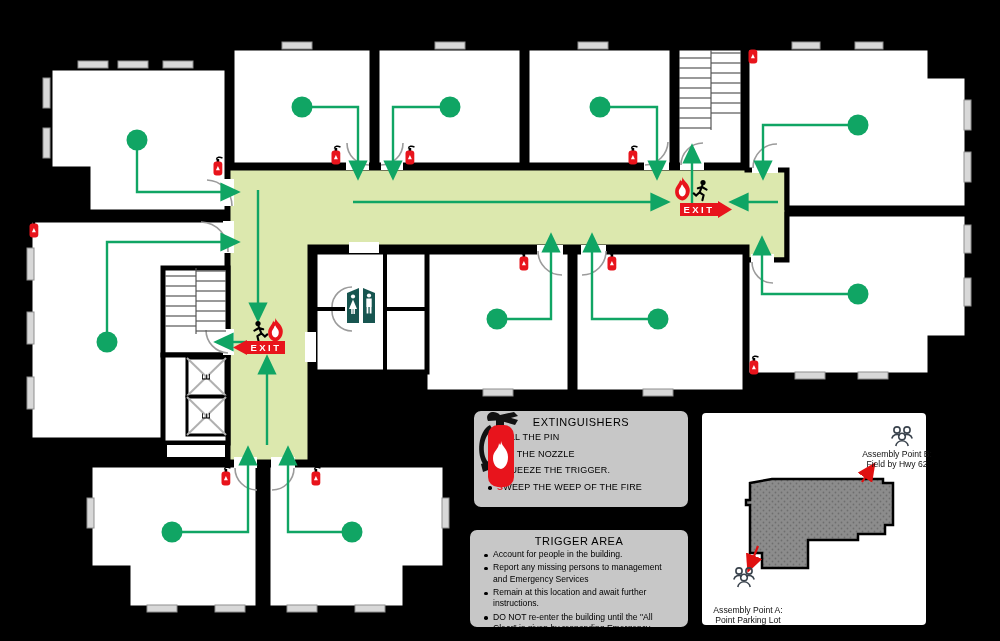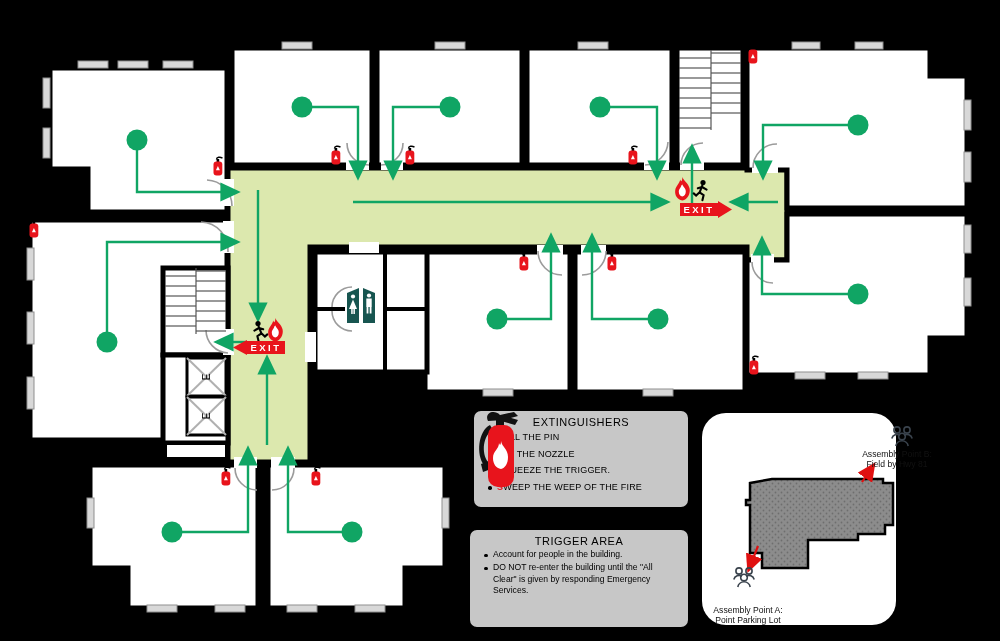--- a/index.html
+++ b/index.html
@@ -19,22 +19,22 @@
   .panel li::before{content:"";position:absolute;left:0;top:4.5px;width:3.5px;height:3.5px;
                     border-radius:50%;background:#000;}
   .ext-panel{left:472px;top:409px;width:218px;height:100px;padding:2px 4px;}
   .ext-panel .cols{display:flex;}
   .ext-panel ul{flex:1;}
   .ext-panel li{font-size:9px;letter-spacing:.2px;margin-bottom:6.5px;white-space:nowrap;}
   .ext-panel .lead{color:var(--red);font-weight:bold;}
   .ext-icon-big{width:52px;flex:none;margin-top:-4px;}
   .asm-panel{left:468px;top:528px;width:222px;height:101px;padding:2px 4px;}
   .asm-panel li{font-size:8.6px;line-height:1.32;margin-bottom:2px;}
-  .map-inset{position:absolute;left:702px;top:413px;width:194px;height:212px;background:#fff;
-             border-radius:24px;}
+  .map-inset{position:absolute;left:702px;top:413px;width:224px;height:212px;background:#fff;
+             border-radius:4px;}
   .map-label{position:absolute;font-size:8.6px;line-height:1.15;color:#111;text-align:center;}
   .map-label-b{left:146px;top:37px;width:98px;}
   .map-label-a{left:-2px;top:178px;width:96px;margin-top:15px;}
 </style>
 </head>
 <body>
 
 <div class="stage">
 
 <svg width="1000" height="641" viewBox="0 0 1000 641">
@@ -300,20 +300,22 @@
       <rect x="14" y="18" width="26" height="62" rx="10" style="fill:var(--red)"></rect>
       <path d="M27,34 C28,40 34,42 34,50 C34,57 31,61 27,62 C22,61 19,57 19,51 C19,44 25,42 25,36 C26,39 27,38 27,34 Z" fill="#fff"></path>
     </svg>
   </div>
 </div>
 
 <div class="panel asm-panel">
   <h3>TRIGGER AREA</h3>
   <ul>
     <li>Account for people in the building.</li>
+    <li>Report any missing persons to management and Emergency Services</li>
+    <li>Remain at this location and await further instructions.</li>
     <li>DO NOT re-enter the building until the "All Clear" is given by responding Emergency Services.</li>
   </ul>
 </div>
 
 <div class="map-inset">
   <svg width="246" height="212" viewBox="0 0 246 212">
     <defs>
       <pattern id="dots" width="6" height="6" patternUnits="userSpaceOnUse">
         <rect width="6" height="6" style="fill:var(--footprint_gray)"></rect>
         <circle cx="1.5" cy="1.5" r="0.9" fill="#6e6e6e"></circle>
@@ -328,21 +330,21 @@
       </g>
     </defs>
     <path d="M48,70 L70,66 L181,66 L181,70 L191,70 L191,112 L183,112 L183,121 L156,121 L156,127 L106,127 L106,155 L60,155 L60,140 L48,140 L48,92 L44,92 L44,87 L48,87 Z" fill="url(#dots)" stroke="#000" stroke-width="2.5"></path>
     <path d="M160,69 L171,53" stroke="#e01010" stroke-width="2.2" fill="none" marker-end="url(#ahr)"></path>
     <path d="M56,133 L47,156" stroke="#e01010" stroke-width="2.2" fill="none" marker-end="url(#ahr)"></path>
     <use href="#people" x="189" y="13"></use>
     <use href="#people" x="31" y="154"></use>
   </svg>
   <div class="map-label map-label-b">
     <div>Assembly Point B:</div>
-    <div>Field by Hwy 81</div>
+    <div>Field by Hwy 62</div>
   </div>
   <div class="map-label map-label-a">
     <div>Assembly Point A:</div>
     <div>Point Parking Lot</div>
   </div>
 </div>
 
 </div>
 
 </body></html>

